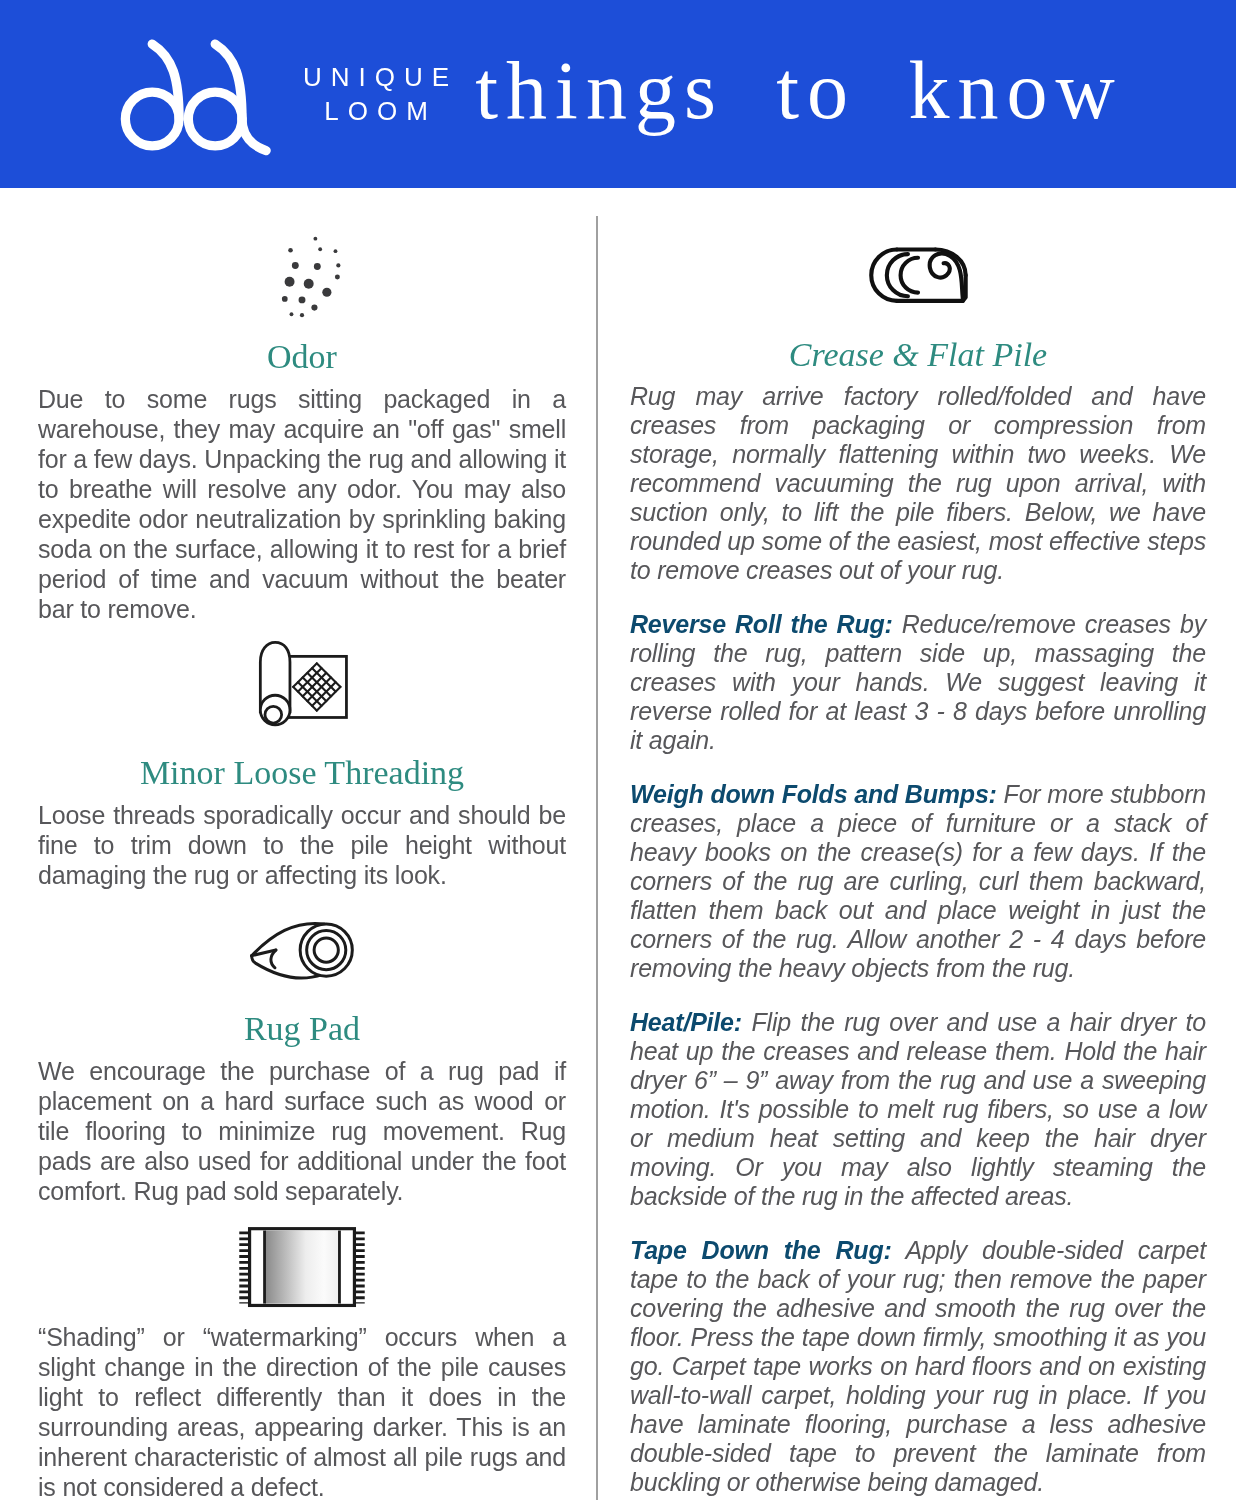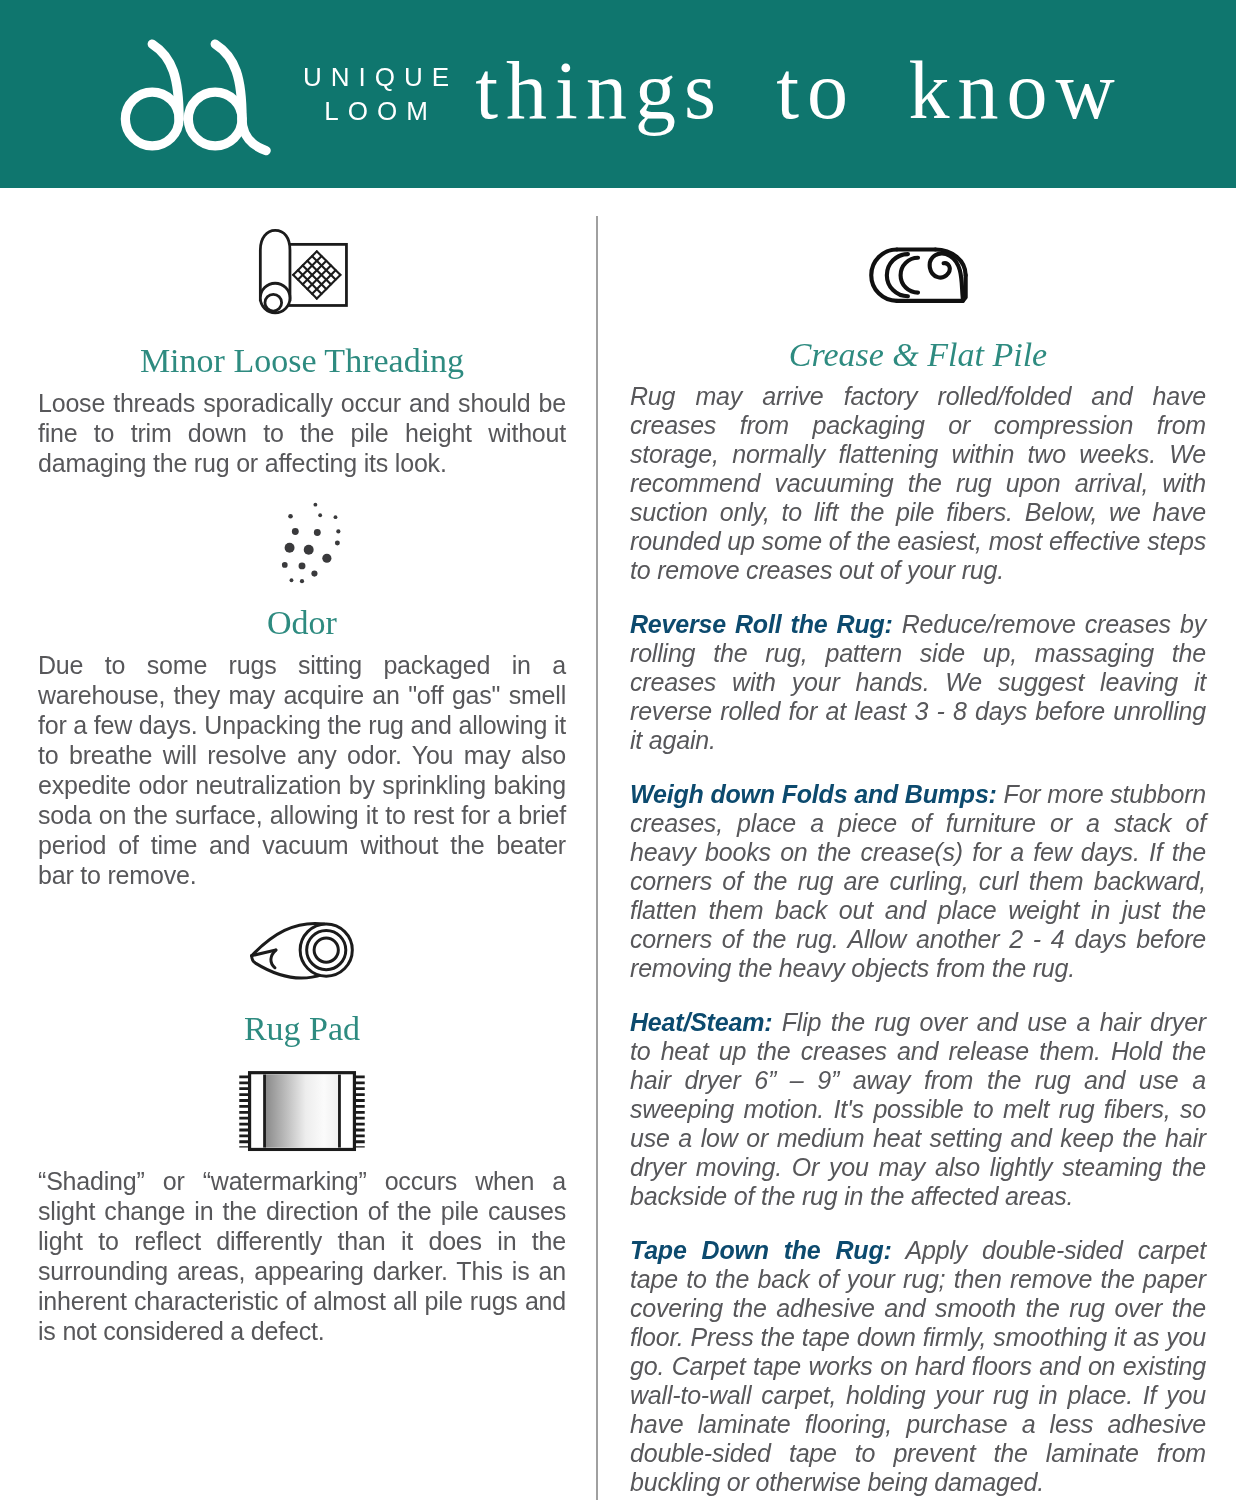--- a/index.html
+++ b/index.html
@@ -7,21 +7,21 @@
     position:relative;
     width:1236px;height:1500px;
     margin:0 auto;
     background:#ffffff;
     overflow:hidden;
     font-family:"Liberation Sans","DejaVu Sans",sans-serif;
   }
   
   .masthead{
     height:188px;
-    background:#0f766e;
+    background:#1d4ed8;
     display:flex;
     align-items:center;
     box-sizing:border-box;
     padding-left:100px;
     padding-right:96px;
   }
   .brand{display:flex;align-items:center;}
   .brand-logo{width:185px;height:125px;flex:0 0 auto;}
   .brand-text{
     display:flex;flex-direction:column;align-items:center;
@@ -110,47 +110,20 @@
         <span>UNIQUE</span>
         <span>LOOM</span>
       </div>
     </div>
     <h1 class="sheet-title">things to know</h1>
   </header>
 
   <main class="content">
 
     <section class="col-left">
-
-      <div class="topic">
-        <div class="icon-wrap m-thread">
-          <svg width="104" height="100" viewBox="0 0 112 108" aria-hidden="true">
-            <rect x="40" y="22" width="64" height="66" fill="#ffffff" stroke="#1B1B1B" stroke-width="3"></rect>
-            <g transform="translate(72,55) rotate(45)" stroke="#1B1B1B" stroke-width="2.3">
-              <line x1="-19" y1="-18" x2="19" y2="-18"></line>
-                <line x1="-19" y1="-10.8" x2="19" y2="-10.8"></line>
-              <line x1="-19" y1="-3.6" x2="19" y2="-3.6"></line>
-                <line x1="-19" y1="3.6" x2="19" y2="3.6"></line>
-              <line x1="-19" y1="10.8" x2="19" y2="10.8"></line>
-                <line x1="-19" y1="18" x2="19" y2="18"></line>
-              <line x1="-18" y1="-19" x2="-18" y2="19"></line>
-                <line x1="-10.8" y1="-19" x2="-10.8" y2="19"></line>
-              <line x1="-3.6" y1="-19" x2="-3.6" y2="19"></line>
-                <line x1="3.6" y1="-19" x2="3.6" y2="19"></line>
-              <line x1="10.8" y1="-19" x2="10.8" y2="19"></line>
-                <line x1="18" y1="-19" x2="18" y2="19"></line>
-            </g>
-            <path d="M11,82 L11,28 C11,15 18,7 27,7 C37,7 43,15 43,28 L43,82 Z" fill="#ffffff" stroke="#1B1B1B" stroke-width="3"></path>
-            <circle cx="27" cy="80" r="16" fill="#ffffff" stroke="#1B1B1B" stroke-width="3"></circle>
-            <circle cx="25" cy="85" r="9" fill="#ffffff" stroke="#1B1B1B" stroke-width="3"></circle>
-          </svg>
-        </div>
-        <h2 class="topic-heading">Minor Loose Threading</h2>
-        <p class="topic-body">Loose threads sporadically occur and should be fine to trim down to the pile height without damaging the rug or affecting its look.</p>
-      </div>
 
       <div class="topic">
         <div class="icon-wrap m-odor">
           <svg width="86" height="88" viewBox="0 0 84 92" aria-hidden="true">
             <g fill="#3A3A3C">
               <circle cx="56" cy="7" r="2"></circle>
               <circle cx="30" cy="19" r="2.4"></circle>
                 <circle cx="61" cy="18" r="2"></circle>
                 <circle cx="77" cy="20" r="2"></circle>
               <circle cx="35" cy="35" r="3.6"></circle>
@@ -166,34 +139,62 @@
               <circle cx="31" cy="86" r="2"></circle>
                 <circle cx="42" cy="87" r="2.2"></circle>
             </g>
           </svg>
         </div>
         <h2 class="topic-heading">Odor</h2>
         <p class="topic-body">Due to some rugs sitting packaged in a warehouse, they may acquire an "off gas" smell for a few days. Unpacking the rug and allowing it to breathe will resolve any odor. You may also expedite odor neutralization by sprinkling baking soda on the surface, allowing it to rest for a brief period of time and vacuum without the beater bar to remove.</p>
       </div>
 
       <div class="topic">
+        <div class="icon-wrap m-thread">
+          <svg width="104" height="100" viewBox="0 0 112 108" aria-hidden="true">
+            <rect x="40" y="22" width="64" height="66" fill="#ffffff" stroke="#1B1B1B" stroke-width="3"></rect>
+            <g transform="translate(72,55) rotate(45)" stroke="#1B1B1B" stroke-width="2.3">
+              <line x1="-19" y1="-18" x2="19" y2="-18"></line>
+                <line x1="-19" y1="-10.8" x2="19" y2="-10.8"></line>
+              <line x1="-19" y1="-3.6" x2="19" y2="-3.6"></line>
+                <line x1="-19" y1="3.6" x2="19" y2="3.6"></line>
+              <line x1="-19" y1="10.8" x2="19" y2="10.8"></line>
+                <line x1="-19" y1="18" x2="19" y2="18"></line>
+              <line x1="-18" y1="-19" x2="-18" y2="19"></line>
+                <line x1="-10.8" y1="-19" x2="-10.8" y2="19"></line>
+              <line x1="-3.6" y1="-19" x2="-3.6" y2="19"></line>
+                <line x1="3.6" y1="-19" x2="3.6" y2="19"></line>
+              <line x1="10.8" y1="-19" x2="10.8" y2="19"></line>
+                <line x1="18" y1="-19" x2="18" y2="19"></line>
+            </g>
+            <path d="M11,82 L11,28 C11,15 18,7 27,7 C37,7 43,15 43,28 L43,82 Z" fill="#ffffff" stroke="#1B1B1B" stroke-width="3"></path>
+            <circle cx="27" cy="80" r="16" fill="#ffffff" stroke="#1B1B1B" stroke-width="3"></circle>
+            <circle cx="25" cy="85" r="9" fill="#ffffff" stroke="#1B1B1B" stroke-width="3"></circle>
+          </svg>
+        </div>
+        <h2 class="topic-heading">Minor Loose Threading</h2>
+        <p class="topic-body">Loose threads sporadically occur and should be fine to trim down to the pile height without damaging the rug or affecting its look.</p>
+      </div>
+
+      <div class="topic">
         <div class="icon-wrap m-pad">
           <svg width="126" height="82" viewBox="0 0 132 88" aria-hidden="true">
             <g fill="none" stroke="#1B1B1B" stroke-width="3.2" stroke-linecap="round" stroke-linejoin="round">
               <path d="M90,15 C58,11 34,26 12,49"></path>
               <path d="M12,49 L38,43"></path>
               <path d="M38,43 C31,49 31,57 37,62"></path>
               <path d="M12,49 C12,52 13,55 16,57 C42,73 66,77 88,69"></path>
             </g>
             <circle cx="92" cy="43" r="28" fill="#ffffff" stroke="#1B1B1B" stroke-width="3.2"></circle>
             <circle cx="92" cy="43" r="21" fill="none" stroke="#1B1B1B" stroke-width="3.2"></circle>
             <circle cx="92" cy="43" r="13" fill="none" stroke="#1B1B1B" stroke-width="3.2"></circle>
           </svg>
         </div>
         <h2 class="topic-heading">Rug Pad</h2>
+        <p class="topic-body">We encourage the purchase of a rug pad if placement on a hard surface such as wood or tile flooring to minimize rug movement. Rug pads are also used for additional under the foot comfort. Rug pad sold separately.</p>
       </div>
 
       <div class="topic">
         <div class="icon-wrap m-shade">
           <svg width="132" height="88" viewBox="0 0 140 94" aria-hidden="true">
             <defs>
               <linearGradient id="shadeGrad" x1="0" y1="0" x2="1" y2="0">
                 <stop offset="0" stop-color="#8A8A8A"></stop>
                 <stop offset="0.55" stop-color="#EDEDED"></stop>
                 <stop offset="0.8" stop-color="#FBFBFB"></stop>
@@ -236,21 +237,21 @@
 
         <p class="topic-body tip">
           <b>Reverse Roll the Rug:</b>
           <span>Reduce/remove creases by rolling the rug, pattern side up, massaging the creases with your hands. We suggest leaving it reverse rolled for at least 3 - 8 days before unrolling it again.</span>
         </p>
         <p class="topic-body tip">
           <b>Weigh down Folds and Bumps:</b>
           <span>For more stubborn creases, place a piece of furniture or a stack of heavy books on the crease(s) for a few days. If the corners of the rug are curling, curl them backward, flatten them back out and place weight in just the corners of the rug. Allow another 2 - 4 days before removing the heavy objects from the rug.</span>
         </p>
         <p class="topic-body tip">
-          <b>Heat/Steam:</b>
+          <b>Heat/Pile:</b>
           <span>Flip the rug over and use a hair dryer to heat up the creases and release them. Hold the hair dryer 6” – 9” away from the rug and use a sweeping motion. It's possible to melt rug fibers, so use a low or medium heat setting and keep the hair dryer moving. Or you may also lightly steaming the backside of the rug in the affected areas.</span>
         </p>
         <p class="topic-body tip">
           <b>Tape Down the Rug:</b>
           <span>Apply double-sided carpet tape to the back of your rug; then remove the paper covering the adhesive and smooth the rug over the floor. Press the tape down firmly, smoothing it as you go. Carpet tape works on hard floors and on existing wall-to-wall carpet, holding your rug in place. If you have laminate flooring, purchase a less adhesive double-sided tape to prevent the laminate from buckling or otherwise being damaged.</span>
         </p>
       </div>
     </section>
 
   </main>

